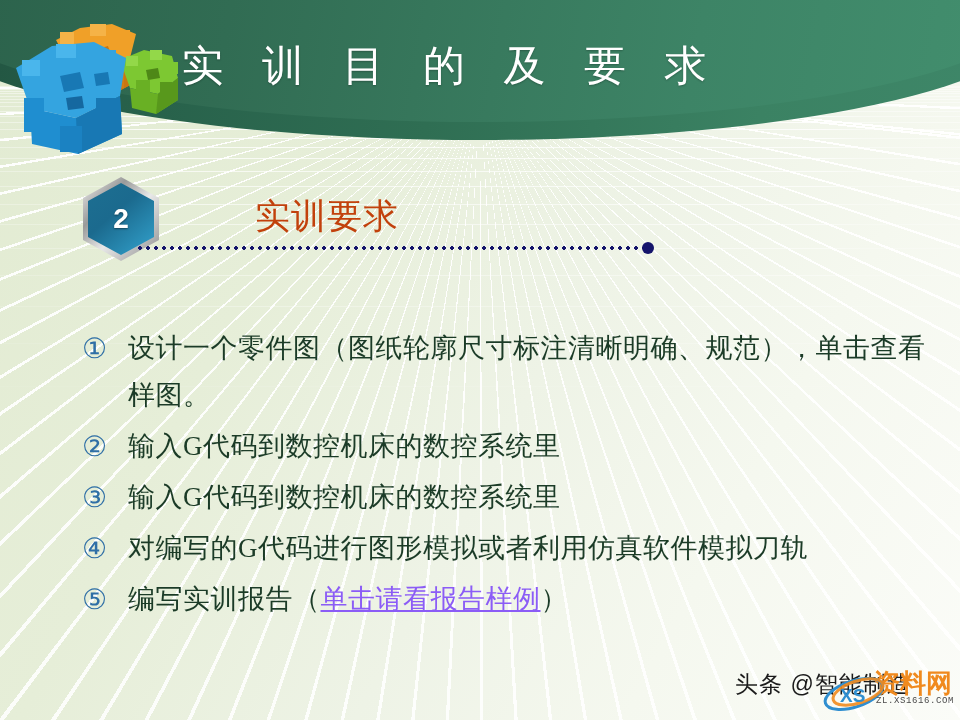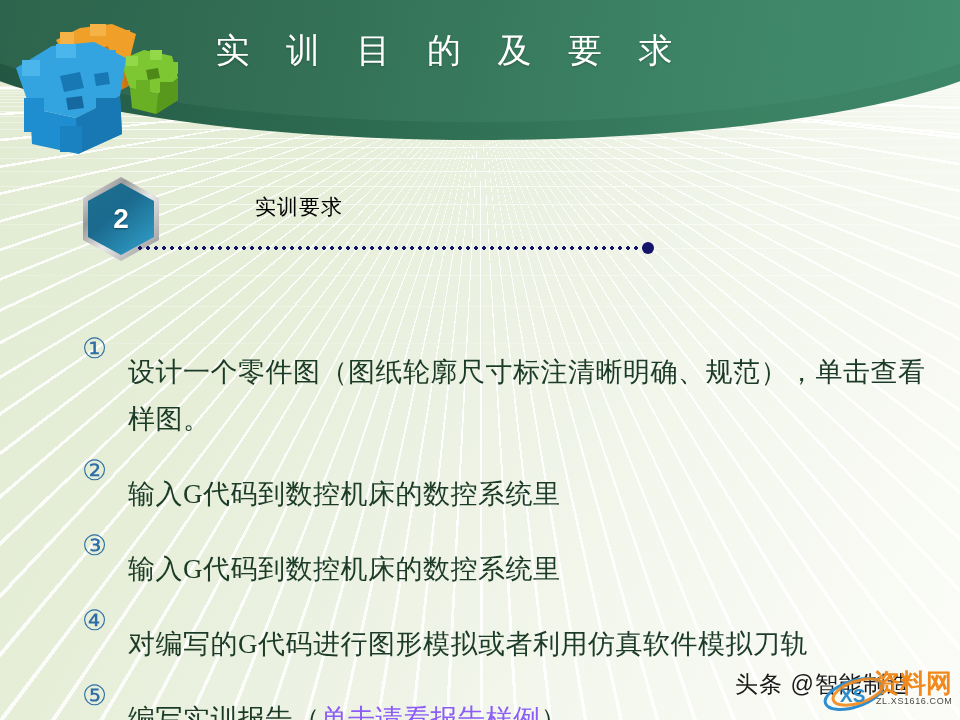--- a/index.html
+++ b/index.html
@@ -82,25 +82,25 @@
   .header-band {
     position: absolute;
     left: -80px; top: -248px;
     width: 1120px;
     height: 370px;
     border-radius: 0 0 52% 52% / 0 0 34% 34%;
     background: linear-gradient(100deg, #2a5f49 0%, #316c53 30%, #3d8466 70%, #43906f 100%);
   }
   .header-title {
     position: absolute;
-    left: 0; top: 28px;
+    left: 0; top: 38px;
     width: 888px;
     text-align: center;
     color: #ffffff;
-    font-size: 34px;
+    font-size: 42px;
     letter-spacing: 14px;
     text-indent: 14px;
     font-weight: normal;
     text-shadow: 0 1px 2px rgba(0,0,0,0.25);
     white-space: nowrap;
   }
 
   
   .gears {
     position: absolute;
@@ -130,22 +130,22 @@
     color: #ffffff;
     font-size: 28px;
     font-weight: bold;
     font-family: "Liberation Sans", sans-serif;
     text-shadow: 0 1px 2px rgba(0,0,0,0.45);
     pointer-events: none;
   }
   .section-title {
     position: absolute;
     left: 255px; top: 21px;
-    color: #000000;
-    font-size: 21px;
+    color: #c2410c;
+    font-size: 35px;
     letter-spacing: 1px;
     white-space: nowrap;
   }
   .rule {
     position: absolute;
     left: 136px; top: 73px;
     width: 512px;
     height: 6px;
     background-image: radial-gradient(circle, #14146b 0 1.9px, rgba(0,0,0,0) 2.1px);
     background-size: 8px 6px;
@@ -177,21 +177,20 @@
     color: #2f6fa6;
     font-size: 28px;
     line-height: 47px;
   }
   .li-text {
     flex: 1 1 auto;
     color: #1b3b27;
     font-size: 27px;
     line-height: 47px;
     letter-spacing: 0.5px;
-    margin-top: 24px;
   }
   .li-link {
     color: #8b5cf6;
     text-decoration: underline;
   }
 
   
   .wm-toutiao {
     position: absolute;
     left: 735px; top: 669px;
@@ -205,21 +204,21 @@
     position: absolute;
     left: 818px; top: 662px;
     width: 142px; height: 52px;
   }
   .wm-zl {
     position: absolute;
     left: 876px; top: 696px;
     font-size: 9px;
     letter-spacing: 0.6px;
     color: #4a4a4a;
-    font-family: Liberation Sans, sans-serif;
+    font-family: Liberation Mono, monospace;
     white-space: nowrap;
   }
 </style>
 </head>
 <body>
 
 <div class="slide">
 
   <div class="floor">
     <div class="floor-rays"></div>

